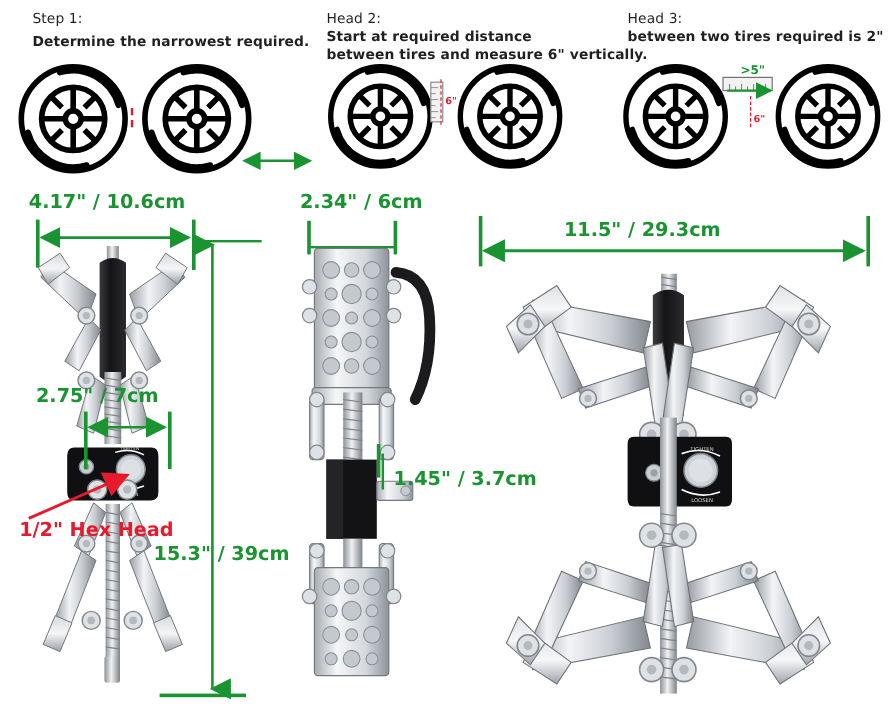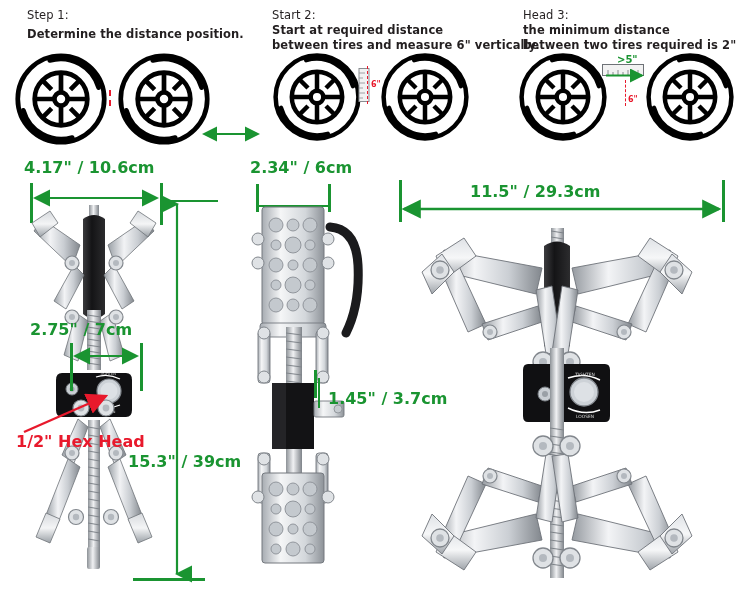--- a/index.html
+++ b/index.html
@@ -45,32 +45,31 @@
   .product { position:absolute; }
   .product svg { display:block; }
 </style>
 </head>
 <body>
 
 <div id="page">
 
   <div class="step-block" style="left:27px; top:8px;">
     <div class="step-title">Step 1:</div>
-    <div class="step-line" style="margin-top:4px;">Determine the distance position.</div>
+    <div class="step-line" style="margin-top:4px;">Determine the narrowest required.</div>
   </div>
 
   <div class="step-block" style="left:272px; top:8px;">
-    <div class="step-title">Start 2:</div>
+    <div class="step-title">Head 2:</div>
     <div class="step-line">Start at required distance</div>
     <div class="step-line">between tires and measure 6" vertically.</div>
   </div>
 
   <div class="step-block" style="left:523px; top:8px;">
     <div class="step-title">Head 3:</div>
-    <div class="step-line">the minimum distance</div>
     <div class="step-line">between two tires required is 2"</div>
   </div>
 
   <div class="tire" style="left:14px; top:52px;">
     <svg width="94" height="94" viewBox="0 0 100 100">
       <circle cx="50" cy="50" r="46" fill="none" stroke="#000" stroke-width="5"></circle>
       <circle cx="50" cy="50" r="28" fill="none" stroke="#000" stroke-width="5"></circle>
       <circle cx="50" cy="50" r="7" fill="none" stroke="#000" stroke-width="5"></circle>
       <path d="M50,22 L50,43 M50,57 L50,78 M22,50 L43,50 M57,50 L78,50
                M30,30 L40,40 M60,60 L70,70 M70,30 L60,40 M40,60 L30,70" stroke="#000" stroke-width="5" fill="none" stroke-linecap="butt"></path>

